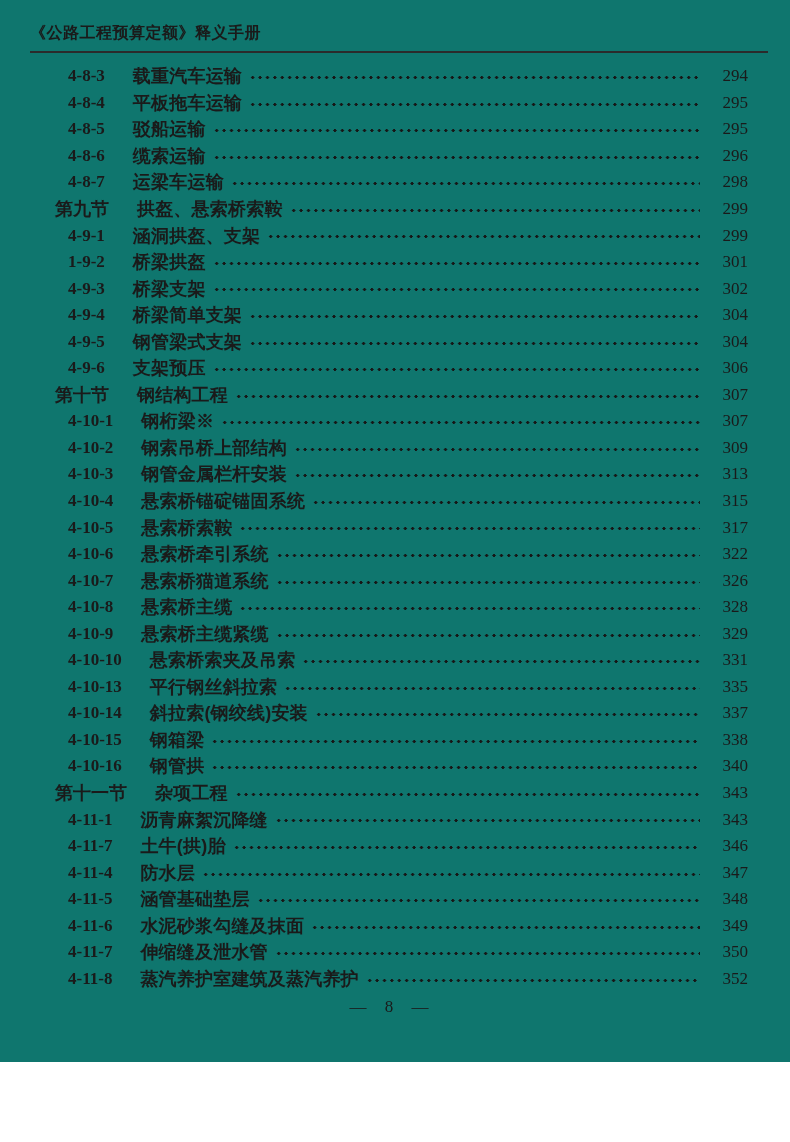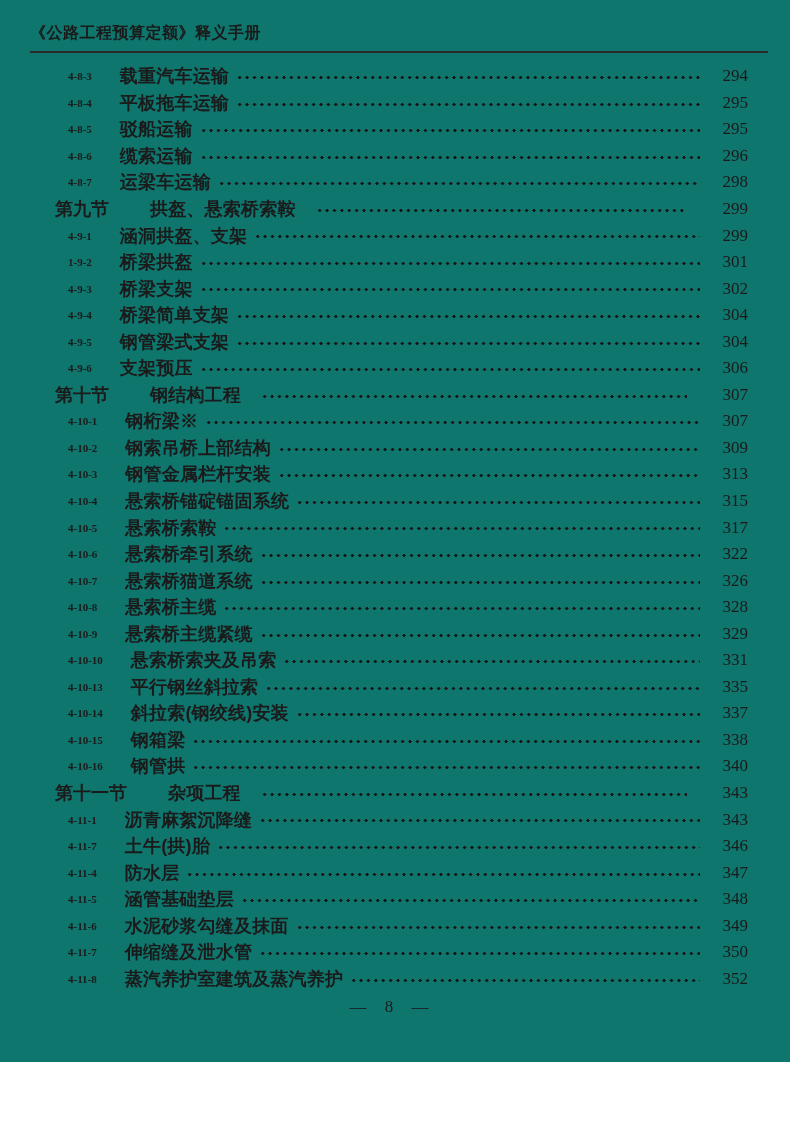--- a/index.html
+++ b/index.html
@@ -27,24 +27,24 @@
     margin: 7px -20px 0 0;
   }
   .toc-list { padding-top: 10px; }
   .toc-row {
     display: flex;
     align-items: center;
     height: 26.55px;
     font-weight: bold;
   }
   .toc-row.item    { padding-left: 38px; }
-  .toc-row.section { padding-left: 25px; gap: 13px; }
+  .toc-row.section { padding-left: 25px; }
   .toc-num {
     font-family: "Liberation Serif", serif;
-    font-size: 11px;
+    font-size: 17px;
     font-weight: bold;
     white-space: nowrap;
   }
   .toc-row.section .toc-num {
     font-family: "Liberation Sans", sans-serif;
     font-size: 18px;
   }
   .toc-title {
     font-size: 18px;
     margin-left: 28px;

